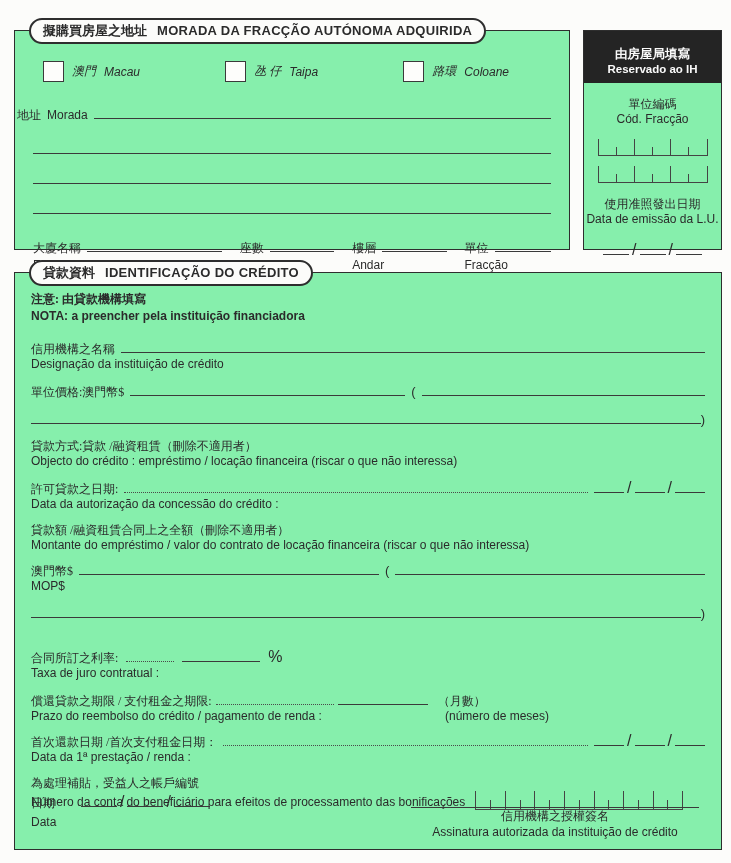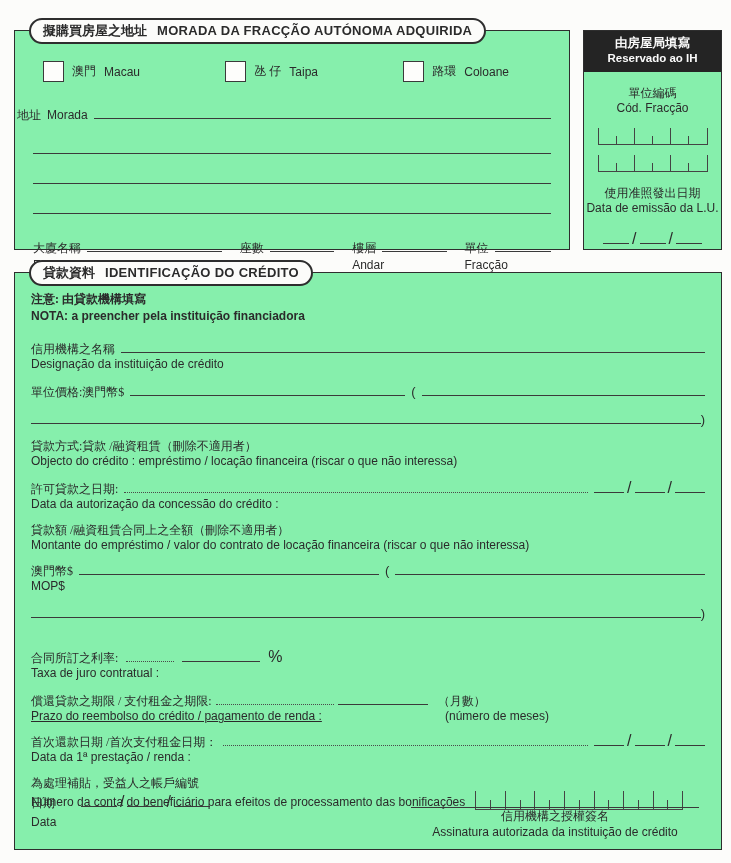--- a/index.html
+++ b/index.html
@@ -15,33 +15,33 @@
   .reserved{left:583px;top:30px;width:139px;height:220px;text-align:center;}
   .box-credit{left:14px;top:272px;width:708px;height:578px;}
   .pill{
     position:absolute;top:-13px;left:14px;background:#fcfcfa;border:2px solid #2e2e2e;
     border-radius:13px;padding:2px 12px;white-space:nowrap;display:flex;gap:10px;align-items:baseline;
   }
   .pill .zh{font-size:13px;}
   .pill .pt{font-size:13px;letter-spacing:.3px;}
   
   .cb-row{display:flex;justify-content:space-between;padding:30px 60px 0 28px;}
-  .cb-group{display:flex;align-items:center;gap:8px;}
+  .cb-group{display:flex;align-items:center;gap:8px;font-style:italic;}
   .checkbox{width:19px;height:19px;border:1.6px solid #3a3a3a;display:inline-block;background:#fdfdfb;}
   
   .blank{display:inline-block;border-bottom:1.1px solid #3a3a3a;height:13px;vertical-align:baseline;}
   .grow{flex:1;}
   .frow{display:flex;align-items:baseline;gap:6px;}
   .blankline{border-bottom:1.1px solid #3a3a3a;height:0;margin:29px 18px 0 18px;}
   .morada-row{margin:23px 18px 0 2px;}
   .bottom-fields{display:flex;margin:24px 18px 0 18px;gap:18px;}
   .fgroup{display:flex;flex-direction:column;}
   .fgroup .pt{margin-top:1px;}
   
-  .res-header{background:#242424;color:#fafafa;padding:5px 4px 6px 4px;line-height:15px;}
+  .res-header{background:#242424;color:#fafafa;padding:16px 4px 6px 4px;line-height:15px;}
   .res-header .zh{font-size:12.5px;}
   .res-header .pt{font-size:11.5px;}
   .res-label{margin-top:14px;line-height:15px;}
   .comb{display:flex;align-items:flex-end;border-left:1.2px solid #444;border-right:1.2px solid #444;border-bottom:1.2px solid #444;height:17px;box-sizing:border-box;}
   .comb-cell{flex:1;height:100%;}
   .comb-cell:not(:first-child){border-left:1.1px solid #444;}
   .comb-cell:nth-child(even){height:52%;}
   .res-comb{width:110px;margin:12px auto 0 auto;}
   .date-blank{display:inline-flex;align-items:baseline;gap:3px;white-space:nowrap;}
   .date-cell{width:30px;}
@@ -253,21 +253,21 @@
       </div>
 
       <div class="crow">
         <span class="frow" style="gap:4px;">
           <span class="zh">償還貸款之期限 / 支付租金之期限:</span>
           <span class="dotted" style="width:118px;"></span>
           <span class="blank" style="width:90px;"></span>
           <span class="zh term-months">（月數）</span>
         </span>
         <span class="frow" style="gap:0;">
-          <span class="pt" style="width:414px;text-decoration:underline;">Prazo do reembolso do crédito / pagamento de  renda :</span>
+          <span class="pt" style="width:414px;">Prazo do reembolso do crédito / pagamento de  renda :</span>
           <span class="pt">(número de meses)</span>
         </span>
       </div>
 
       <div class="crow" style="margin-top:8px;">
         <span class="frow">
           <span class="zh">首次還款日期 /首次支付租金日期：</span>
           <span class="dotted grow"></span>
           <span class="date-blank">
             <span class="blank date-cell"></span>

